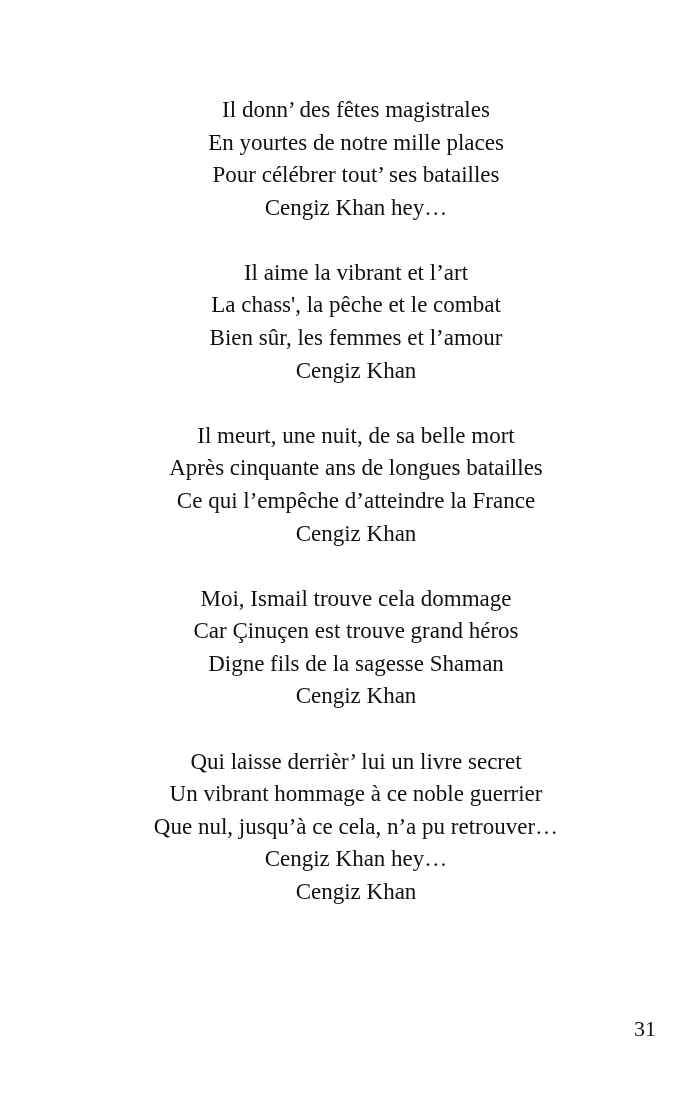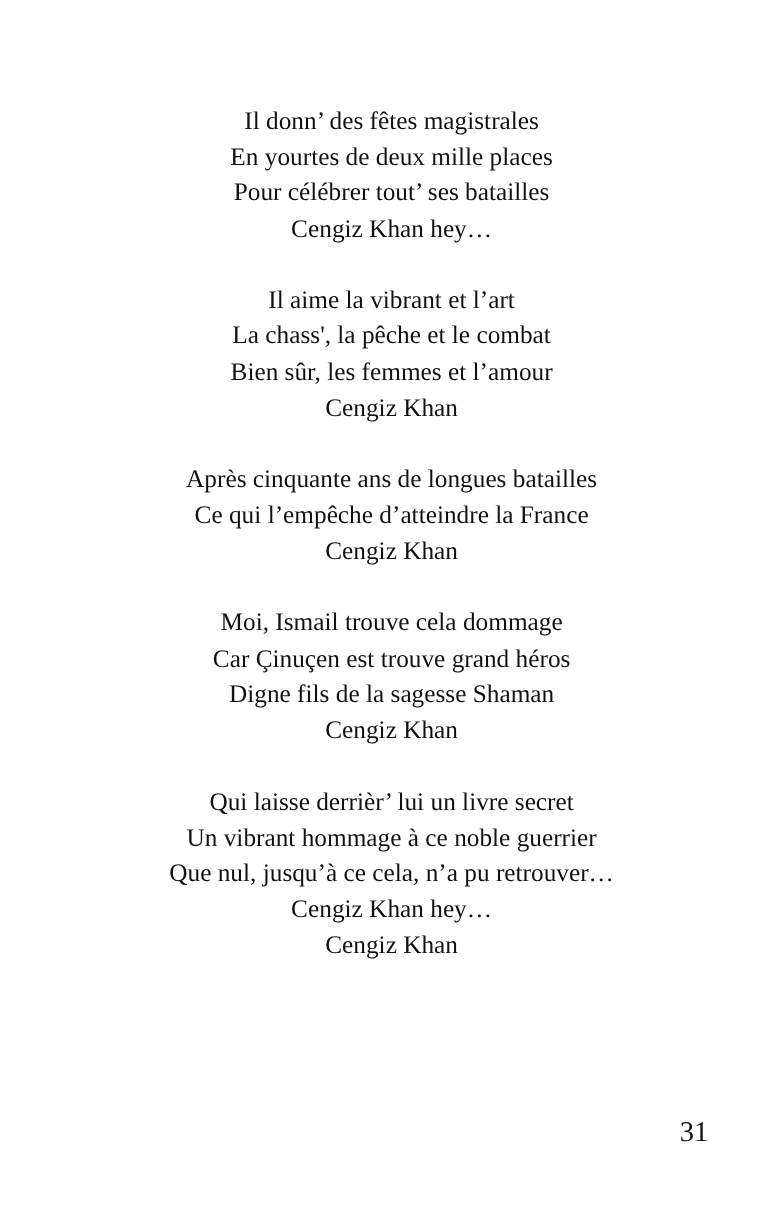--- a/index.html
+++ b/index.html
@@ -28,46 +28,47 @@
       margin: 0 0 32.5px 0;
     }
     .line {
       display: block;
       font-size: 23px;
       line-height: 32.6px;
       white-space: nowrap;
     }
     .page-number {
       position: absolute;
-      right: 56px;
+      right: 44px;
       top: 1014px;
-      font-size: 26px;
+      font-size: 22px;
       line-height: 30px;
     }
   </style>
 </head>
 <body>
 
 <div class="poem">
 
   <div class="stanza">
     <span class="line">Il donn’ des fêtes magistrales</span>
-    <span class="line">En yourtes de deux mille places</span>
+    <span class="line">En yourtes de notre mille places</span>
     <span class="line">Pour célébrer tout’ ses batailles</span>
     <span class="line">Cengiz Khan hey…</span>
   </div>
 
   <div class="stanza">
     <span class="line">Il aime la vibrant et l’art</span>
     <span class="line">La chass', la pêche et le combat</span>
     <span class="line">Bien sûr, les femmes et l’amour</span>
     <span class="line">Cengiz Khan</span>
   </div>
 
   <div class="stanza">
+    <span class="line">Il meurt, une nuit, de sa belle mort</span>
     <span class="line">Après cinquante ans de longues batailles</span>
     <span class="line">Ce qui l’empêche d’atteindre la France</span>
     <span class="line">Cengiz Khan</span>
   </div>
 
   <div class="stanza">
     <span class="line">Moi, Ismail trouve cela dommage</span>
     <span class="line">Car Çinuçen est trouve grand héros</span>
     <span class="line">Digne fils de la sagesse Shaman</span>
     <span class="line">Cengiz Khan</span>

